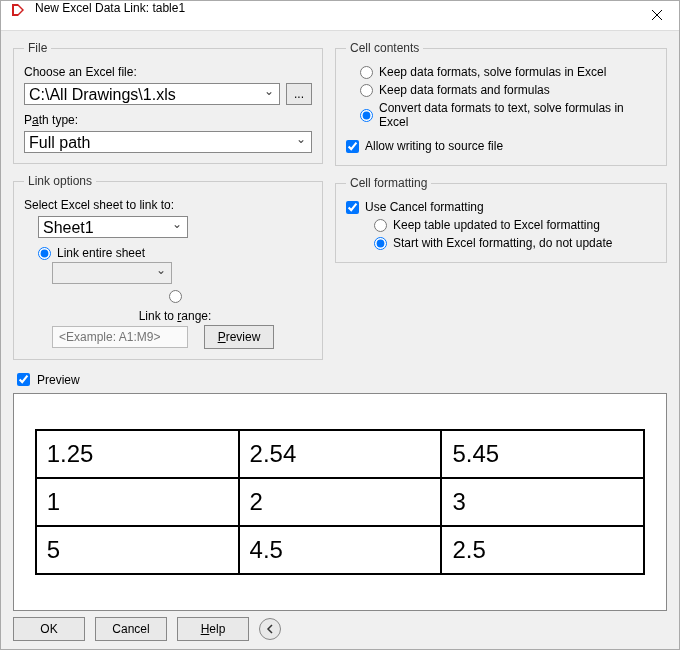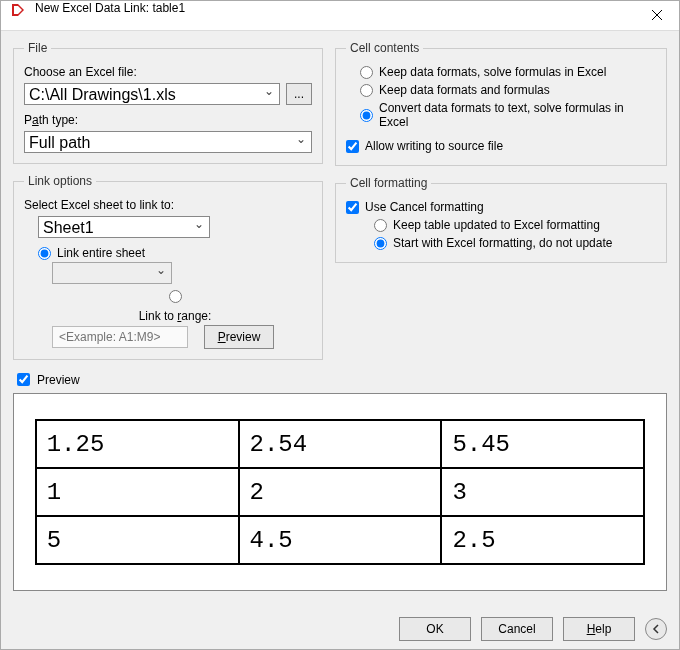--- a/index.html
+++ b/index.html
@@ -93,21 +93,21 @@
   .browse-btn {
     width:26px;height:22px;
     border:1px solid #888;
     background:#e9e9e9;
     text-align:center;
     line-height:18px;
     cursor:pointer;
     font-size:12px;
   }
 
-  .sheet-select-wrap { width:172px; margin-left:14px; margin-top:4px;}
+  .sheet-select-wrap { width:150px; margin-left:14px; margin-top:4px;}
 
   .radio-row, .check-row {
     display:flex; align-items:center; gap:6px;
     margin: 4px 0 2px 0;
     font-size:12px;
   }
   .radio-row.indent, .check-row.indent { margin-left: 14px; }
   .radio-row.indent2 { margin-left: 28px; }
   .radio-row input, .check-row input { margin:0; }
   .radio-row.disabled, .disabled { color:#999; }
@@ -146,34 +146,34 @@
     justify-content:center;
     padding:8px;
   }
   table.preview-table {
     border-collapse:collapse;
     width:96%;
   }
   table.preview-table td {
     border:2px solid #000;
     padding:8px 10px;
-    font-family: Liberation Mono, monospace;
+    font-family: Liberation Sans, sans-serif;
     font-size:24px;
     font-weight: normal;
     color:#000;
     height:48px;
     width:33%;
   }
 
   .footer {
     display:flex;
-    justify-content:flex-end;
+    justify-content:flex-start;
     align-items:center;
     gap:10px;
-    padding-top:26px;
+    padding-top:6px;
   }
   .btn {
     width:72px;height:24px;
     border:1px solid #888;
     background:#e9e9e9;
     cursor:pointer;
     font-size:12px;
   }
   .expand-btn {
     width:22px;height:22px;

